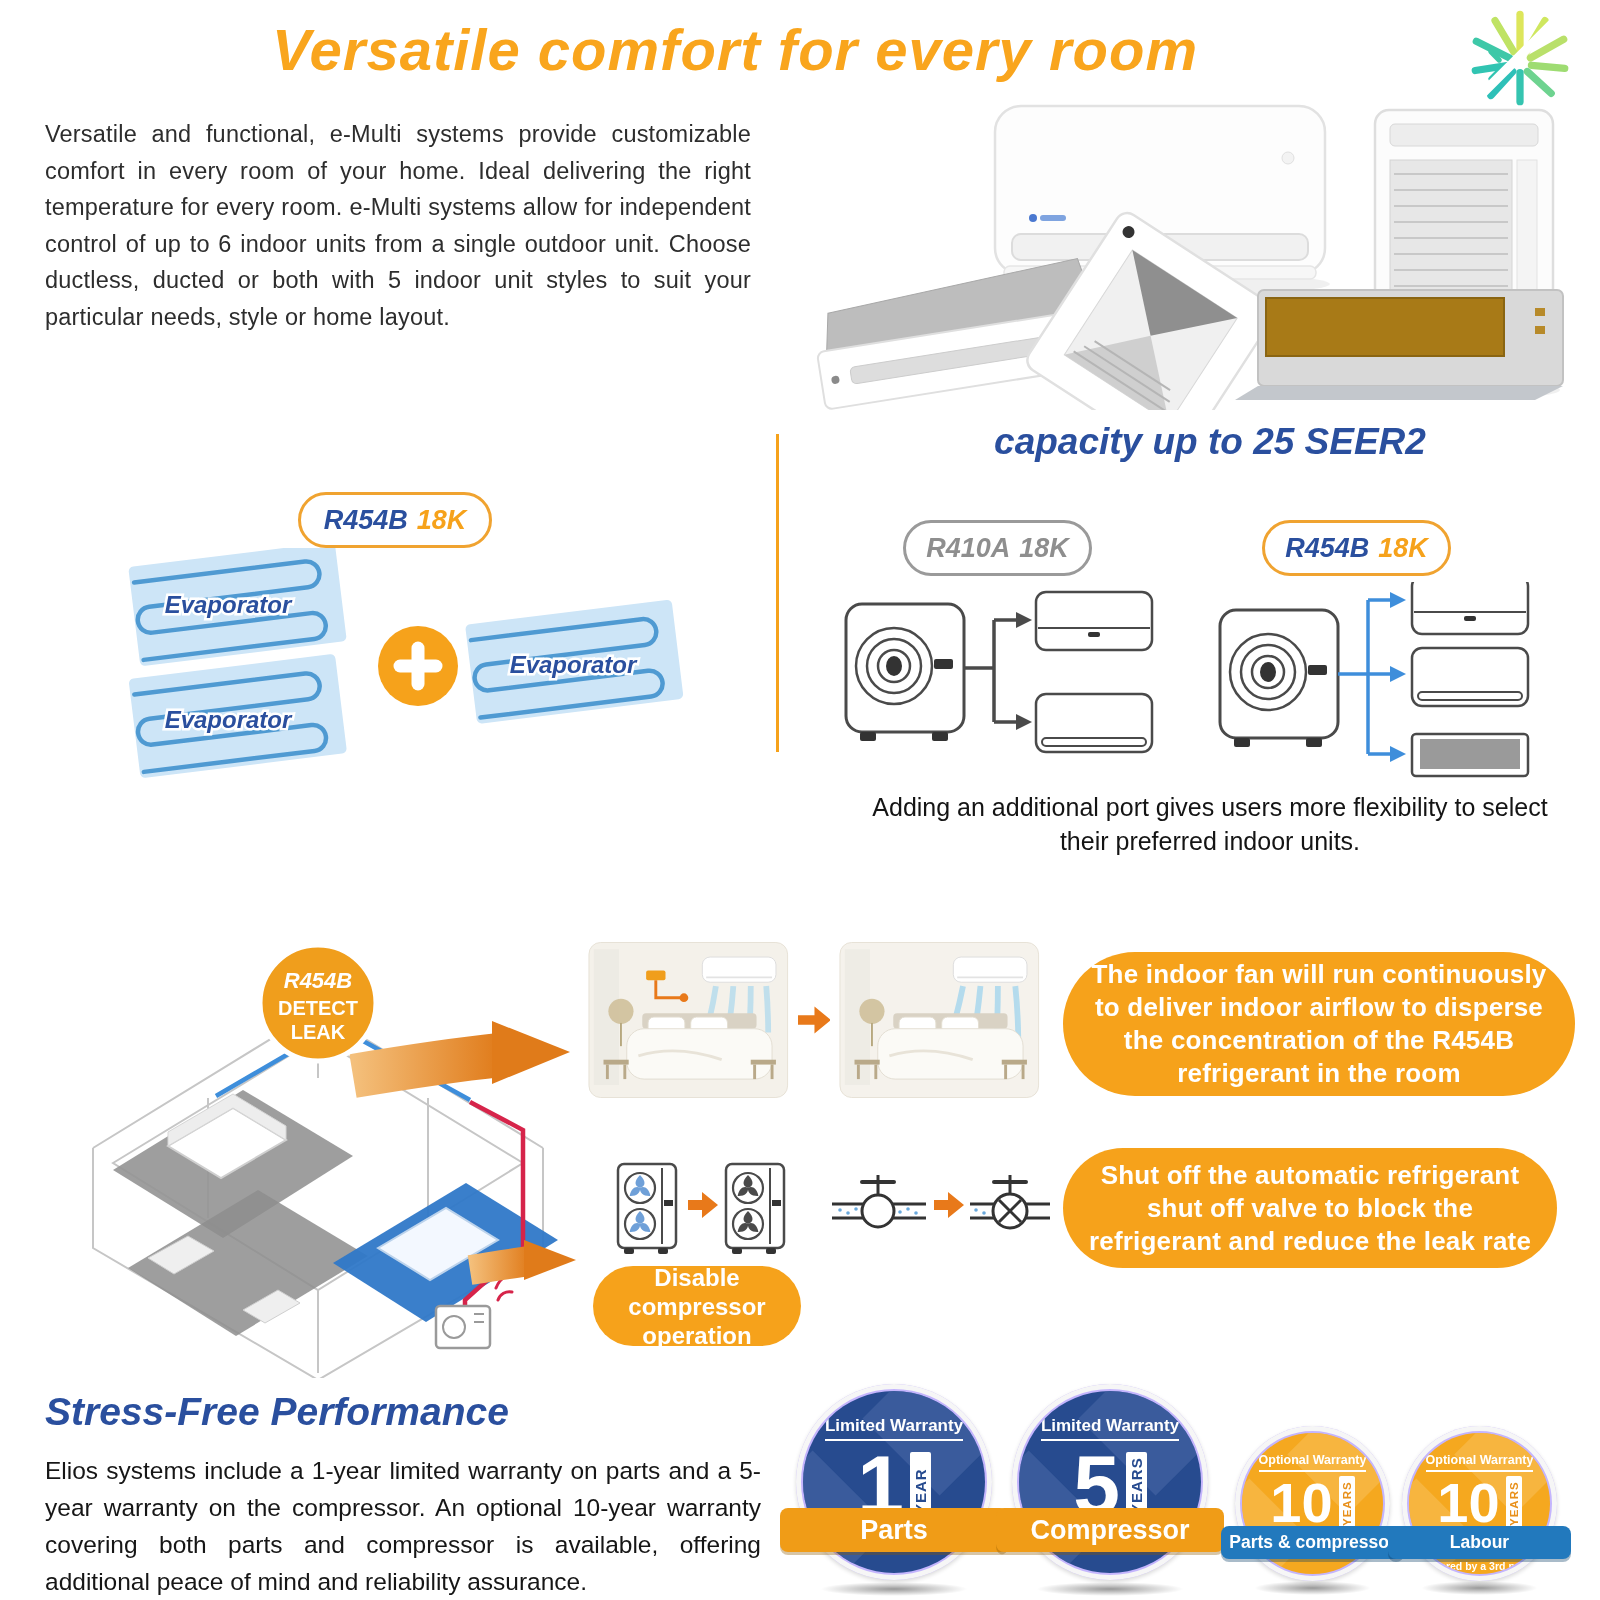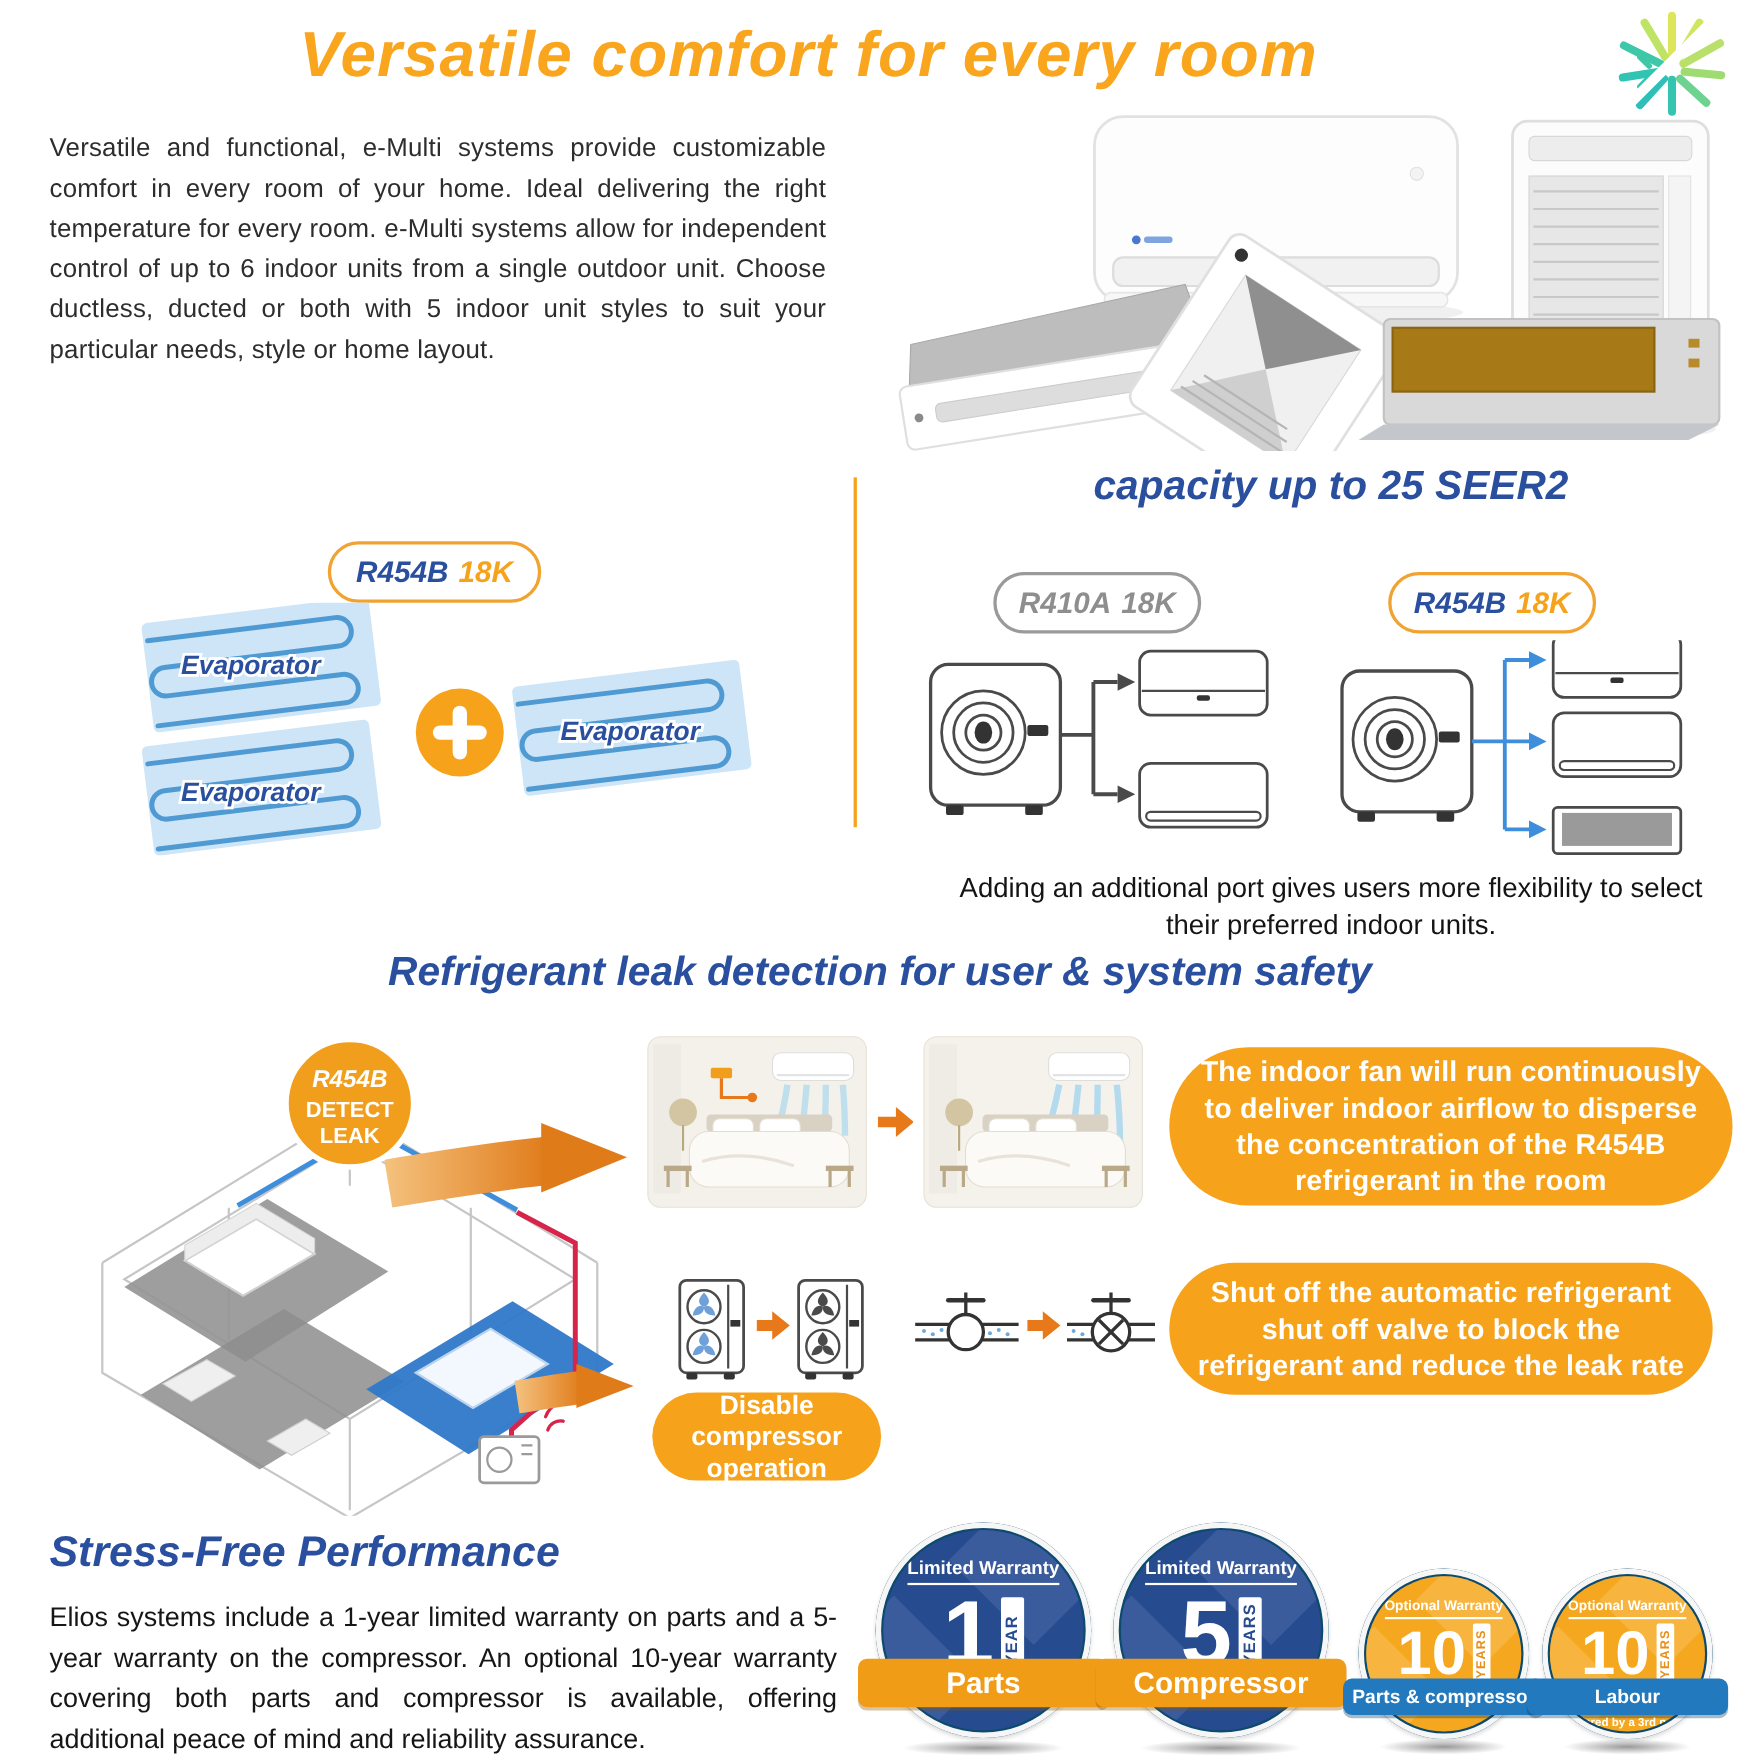--- a/index.html
+++ b/index.html
@@ -48,21 +48,21 @@
   .valves-svg{position:absolute;left:596px;top:1150px;width:456px;height:138px;}
   .disable-pill{position:absolute;left:593px;top:1266px;width:208px;height:80px;background:#F6A21B;color:#fff;
         border-radius:42px;display:flex;align-items:center;justify-content:center;text-align:center;
         font-weight:bold;font-size:24px;line-height:29px;padding:0 14px;box-sizing:border-box;}
 
   
   .perf-h{position:absolute;left:45px;top:1390px;font-size:39px;font-weight:bold;font-style:italic;color:#2A4F9E;}
   .perf-p{position:absolute;left:45px;top:1452px;width:716px;font-size:24.5px;line-height:37px;
           text-align:justify;color:#161616;}
   .badges{position:absolute;left:780px;top:1378px;width:820px;height:222px;}
-  .wbadge{position:absolute;border-radius:50%;background:#0c4a6e;
+  .wbadge{position:absolute;border-radius:50%;background:#c4b5fd;
           box-shadow:inset 0 0 0 5px #f6f6f6, 0 2px 4px rgba(0,0,0,.15);}
   .wbadge .body{position:absolute;inset:7px;border-radius:50%;overflow:hidden;
           display:flex;flex-direction:column;align-items:center;}
   .body-blue{background:#274B8F;} .body-orange{background:#F5A81F;}
   .chev{position:absolute;width:60%;height:60%;transform:rotate(45deg);opacity:.55;}
   .chev-a{left:45%;top:-15%;} .chev-b{left:-25%;top:45%;}
   .chev-blue{background:#4a69a8;} .chev-orange{background:#f8c05a;}
   .wb-top{position:relative;margin-top:14%;color:#fff;font-weight:bold;
           border-bottom:2px solid #fff;padding-bottom:3px;white-space:nowrap;}
   .wb-num-row{position:relative;display:flex;align-items:center;justify-content:center;gap:6px;margin-top:2px;}
@@ -277,21 +277,20 @@
       <polygon points="562,10 578,18 562,26" fill="#3E8EDB"></polygon>
       <polygon points="562,84 578,92 562,100" fill="#3E8EDB"></polygon>
       <polygon points="562,164 578,172 562,180" fill="#3E8EDB"></polygon>
       <use href="#idu-a" x="584" y="-6"></use>
       <use href="#idu-b" x="584" y="66"></use>
       <use href="#idu-c" x="584" y="152"></use>
     </g>
   </svg>
   <div class="caption cap-right">Adding an additional port gives users more flexibility to select their preferred indoor units.</div>
 
-  <div class="h2 leak-h">Refrigerant leak detection for user &amp; system safety</div>
 
   <svg class="house-svg" viewBox="0 0 566 460">
     <defs>
       <linearGradient id="og" x1="0" y1="0" x2="1" y2="0">
         <stop offset="0" stop-color="#f4c07c"></stop>
           <stop offset="1" stop-color="#e07b1a"></stop>
       </linearGradient>
     </defs>
 
     <g stroke="#c6c6c6" stroke-width="2" fill="none">

